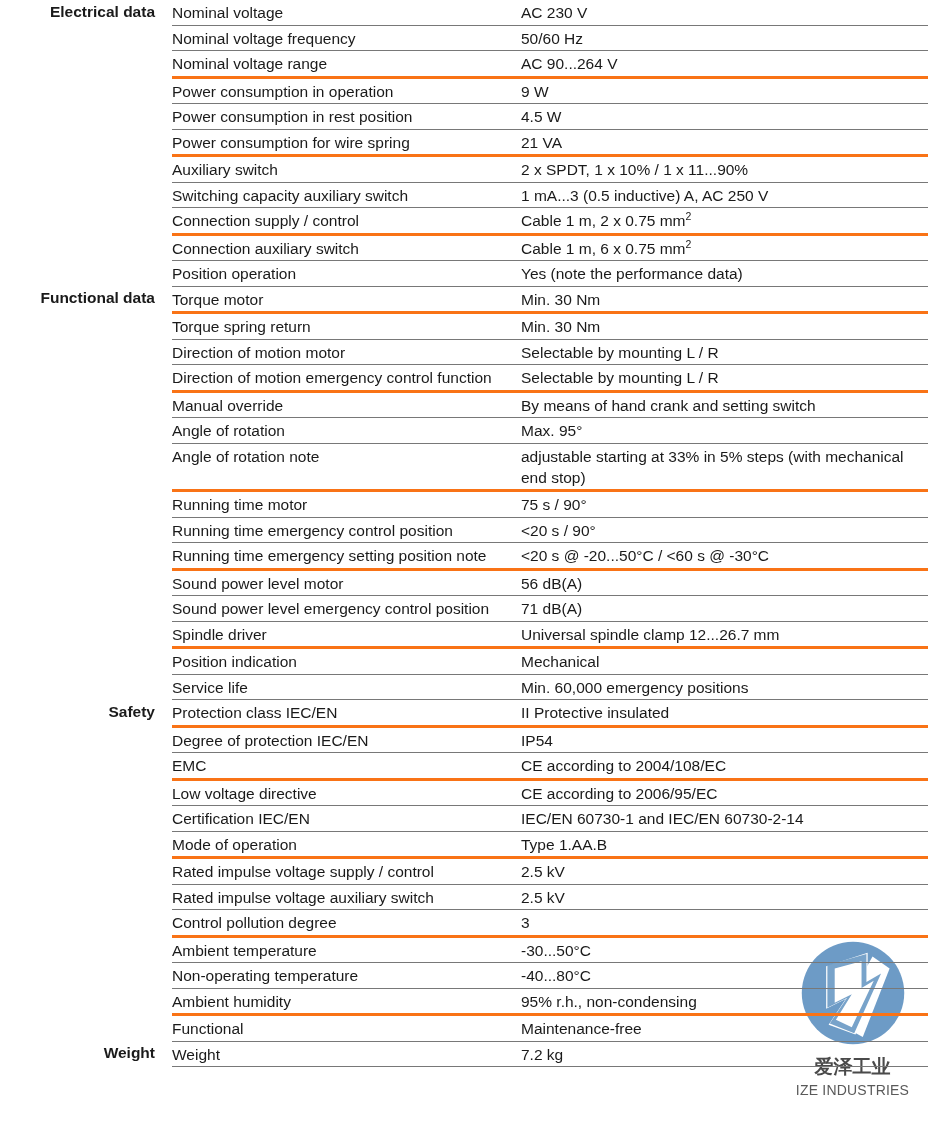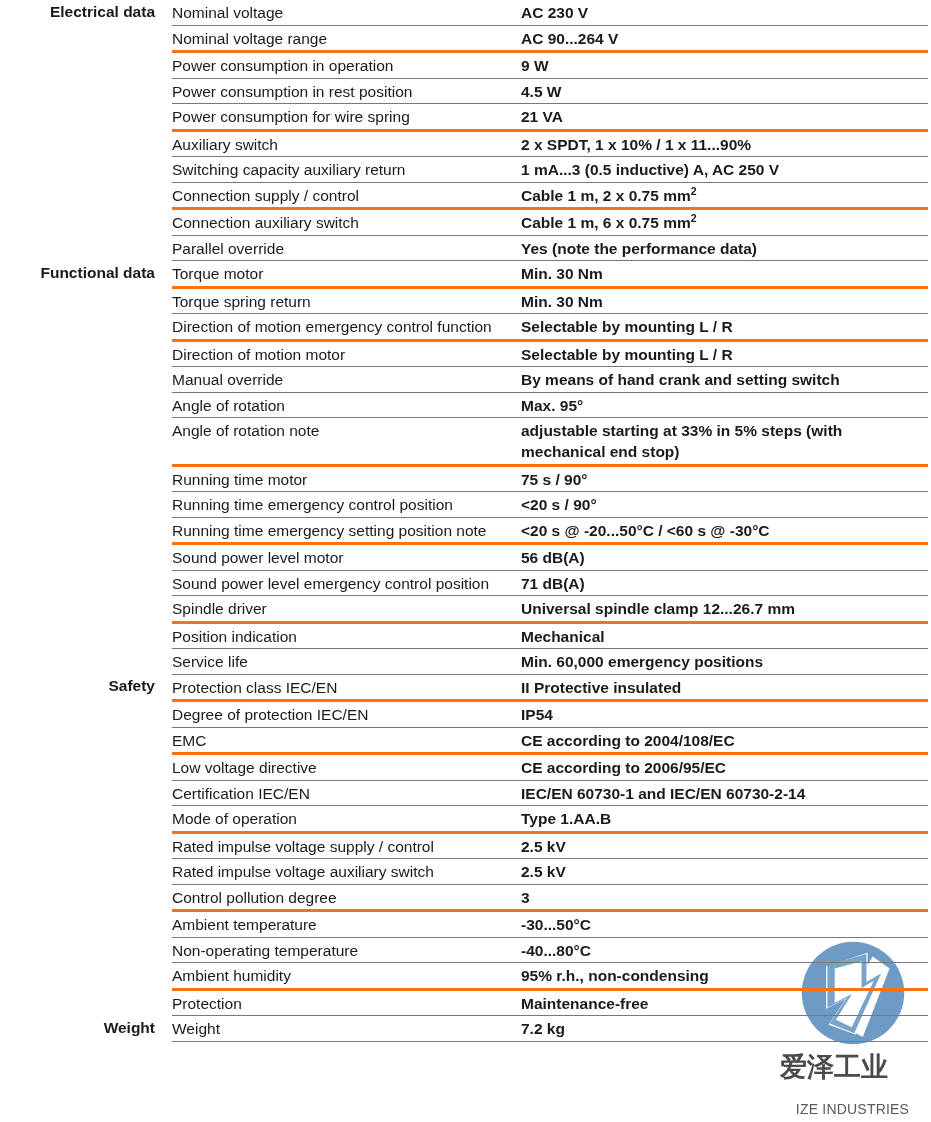--- a/index.html
+++ b/index.html
@@ -26,36 +26,37 @@
     z-index: 0;
     pointer-events: none;
   }
   #watermark .mark {
     width: 122px;
     height: 122px;
     margin: 0 auto;
     display: block;
   }
   #watermark .cn {
+    text-align: center;
     font-family: Liberation Serif, serif;
     font-weight: bold;
-    font-size: 27px;
+    font-size: 19px;
     line-height: 30px;
     color: #4a4a4a;
     letter-spacing: 0px;
     margin-top: -2px;
   }
   #watermark .en {
     text-align: center;
     font-family: "Liberation Sans", sans-serif;
     font-size: 14px;
     line-height: 16px;
     color: #5a5a5a;
     letter-spacing: 0.2px;
-    margin-top: 19px;
+    margin-top: 0;
   }
 
   
   #spec {
     position: relative;
     z-index: 1;
     width: 815px;
     border-collapse: collapse;
     table-layout: fixed;
     padding-left: 36px;
@@ -78,21 +79,21 @@
     line-height: 24.5px;
     white-space: nowrap;
   }
 
   .param, .value {
     font-size: 15.5px;
     line-height: 21px;
     padding-top: 2px !important;
     padding-bottom: 1.5px !important;
   }
-  .value { padding-left: 0 !important; font-weight: bold; }
+  .value { padding-left: 0 !important; }
 
   
   tr.row > td.param,
   tr.row > td.value {
     border-bottom: 1px solid #787878;
   }
   tr.row.light > td.param,
   tr.row.light > td.value {
     border-bottom: 3px solid #f97316;
   }
@@ -134,20 +135,25 @@
     <col class="c-cat">
       <col class="c-param">
       <col class="c-val">
   </colgroup>
   <tbody>
       <tr class="row first-of-doc">
         <td class="cat-cell">Electrical data</td>
         <td class="param">Nominal voltage</td>
         <td class="value">AC 230 V</td>
       </tr>
+      <tr class="row">
+        <td class="cat-cell"></td>
+        <td class="param">Nominal voltage frequency</td>
+        <td class="value">50/60 Hz</td>
+      </tr>
       <tr class="row light">
         <td class="cat-cell"></td>
         <td class="param">Nominal voltage range</td>
         <td class="value">AC 90...264 V</td>
       </tr>
       <tr class="row">
         <td class="cat-cell"></td>
         <td class="param">Power consumption in operation</td>
         <td class="value">9 W</td>
       </tr>
@@ -161,56 +167,56 @@
         <td class="param">Power consumption for wire spring</td>
         <td class="value">21 VA</td>
       </tr>
       <tr class="row">
         <td class="cat-cell"></td>
         <td class="param">Auxiliary switch</td>
         <td class="value">2 x SPDT, 1 x 10% / 1 x 11...90%</td>
       </tr>
       <tr class="row">
         <td class="cat-cell"></td>
-        <td class="param">Switching capacity auxiliary return</td>
+        <td class="param">Switching capacity auxiliary switch</td>
         <td class="value">1 mA...3  (0.5 inductive) A, AC 250 V</td>
       </tr>
       <tr class="row light">
         <td class="cat-cell"></td>
         <td class="param">Connection supply / control</td>
         <td class="value">Cable 1 m, 2 x 0.75 mm<span class="sup">2</span></td>
       </tr>
       <tr class="row">
         <td class="cat-cell"></td>
         <td class="param">Connection auxiliary switch</td>
         <td class="value">Cable 1 m, 6 x 0.75 mm<span class="sup">2</span></td>
       </tr>
       <tr class="row">
         <td class="cat-cell"></td>
-        <td class="param">Parallel override</td>
+        <td class="param">Position operation</td>
         <td class="value">Yes (note the performance data)</td>
       </tr>
       <tr class="row light sec-gap">
         <td class="cat-cell">Functional data</td>
         <td class="param">Torque motor</td>
         <td class="value">Min. 30 Nm</td>
       </tr>
       <tr class="row">
         <td class="cat-cell"></td>
         <td class="param">Torque spring return</td>
         <td class="value">Min. 30 Nm</td>
       </tr>
+      <tr class="row">
+        <td class="cat-cell"></td>
+        <td class="param">Direction of motion motor</td>
+        <td class="value">Selectable by mounting L / R</td>
+      </tr>
       <tr class="row light">
         <td class="cat-cell"></td>
         <td class="param">Direction of motion emergency control function</td>
-        <td class="value">Selectable by mounting L / R</td>
-      </tr>
-      <tr class="row">
-        <td class="cat-cell"></td>
-        <td class="param">Direction of motion motor</td>
         <td class="value">Selectable by mounting L / R</td>
       </tr>
       <tr class="row">
         <td class="cat-cell"></td>
         <td class="param">Manual override</td>
         <td class="value">By means of hand crank and setting switch</td>
       </tr>
       <tr class="row">
         <td class="cat-cell"></td>
         <td class="param">Angle of rotation</td>
@@ -316,21 +322,21 @@
         <td class="param">Non-operating temperature</td>
         <td class="value">-40...80°C</td>
       </tr>
       <tr class="row light">
         <td class="cat-cell"></td>
         <td class="param">Ambient humidity</td>
         <td class="value">95% r.h., non-condensing</td>
       </tr>
       <tr class="row">
         <td class="cat-cell"></td>
-        <td class="param">Protection</td>
+        <td class="param">Functional</td>
         <td class="value">Maintenance-free</td>
       </tr>
       <tr class="row sec-gap">
         <td class="cat-cell">Weight</td>
         <td class="param">Weight</td>
         <td class="value">7.2 kg</td>
       </tr>
     </tbody>
 </table>
 

